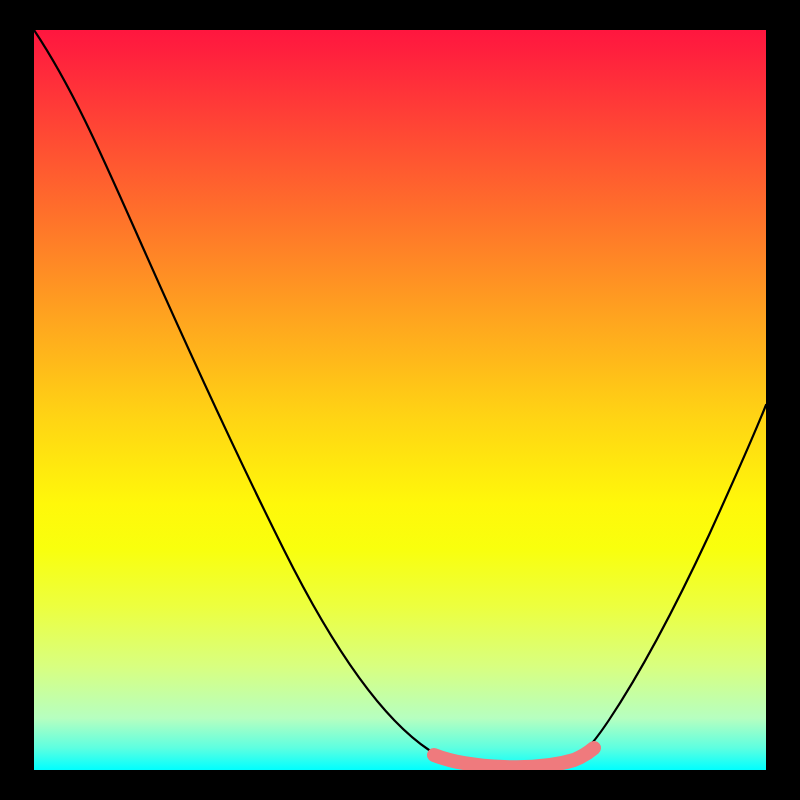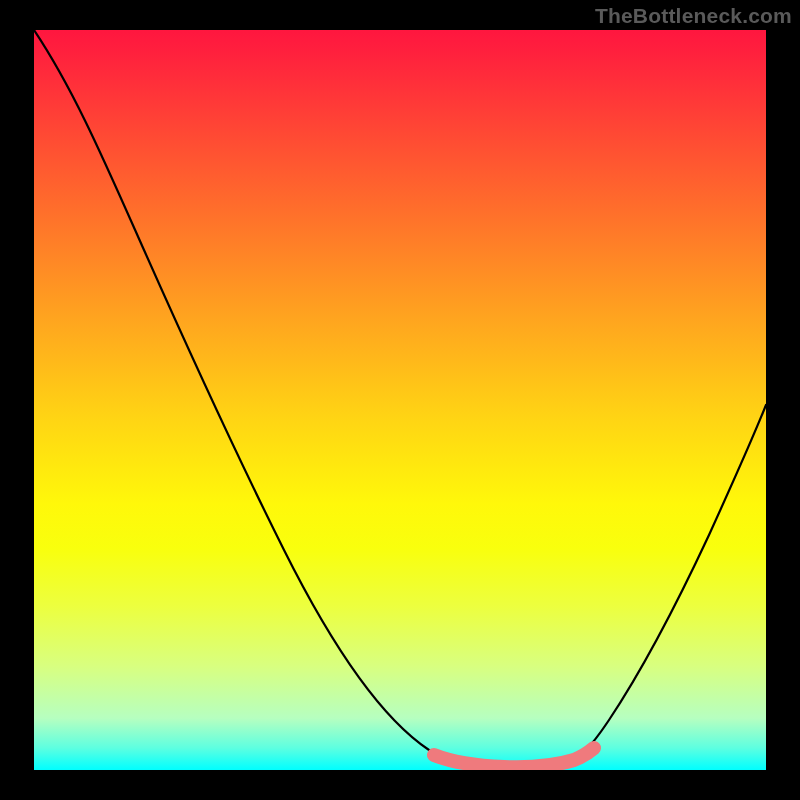--- a/index.html
+++ b/index.html
@@ -56,21 +56,20 @@
     font-size: 21px;
     font-weight: 600;
     letter-spacing: 0.2px;
   }
 </style>
 </head>
 <body>
 
 <div class="frame">
 
-  <div class="watermark">TheBottleneck.com</div>
 
   <div class="plot-area">
     <svg class="curve" viewBox="0 0 732 740" preserveAspectRatio="none">
       <path fill="none" stroke="#000" stroke-width="2.2" stroke-linecap="round" stroke-linejoin="round" d="M 0 0 C 40 60, 70 130, 110 220 C 150 310, 195 410, 250 520 C 300 620, 350 690, 395 720 C 410 730, 425 735, 445 736 C 475 738, 510 738, 530 733 C 545 729, 555 720, 575 690 C 605 645, 640 580, 675 505 C 700 450, 720 405, 732 375"></path>
       <path fill="none" stroke="#ef7a7d" stroke-width="14" stroke-linecap="round" stroke-linejoin="round" d="M 400 725 C 420 733, 445 736, 470 737 C 495 738, 520 736, 540 730 C 548 727, 554 723, 560 718"></path>
     </svg>
   </div>
 
 </div>
 

